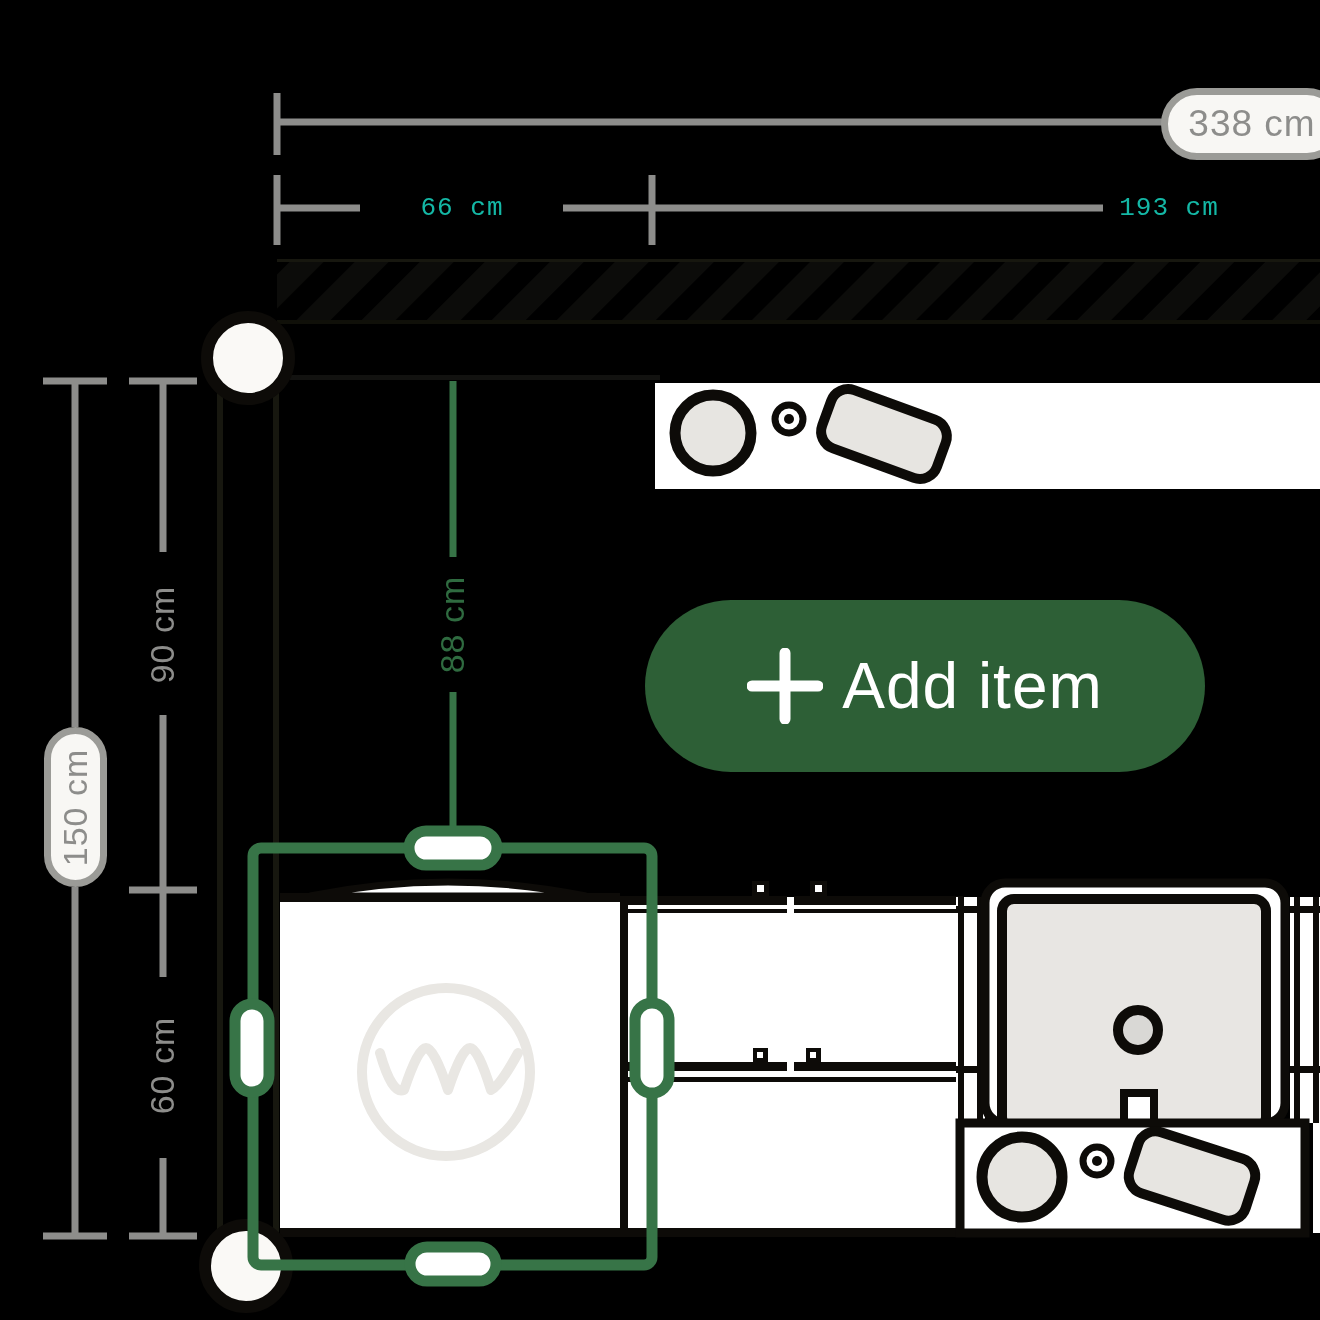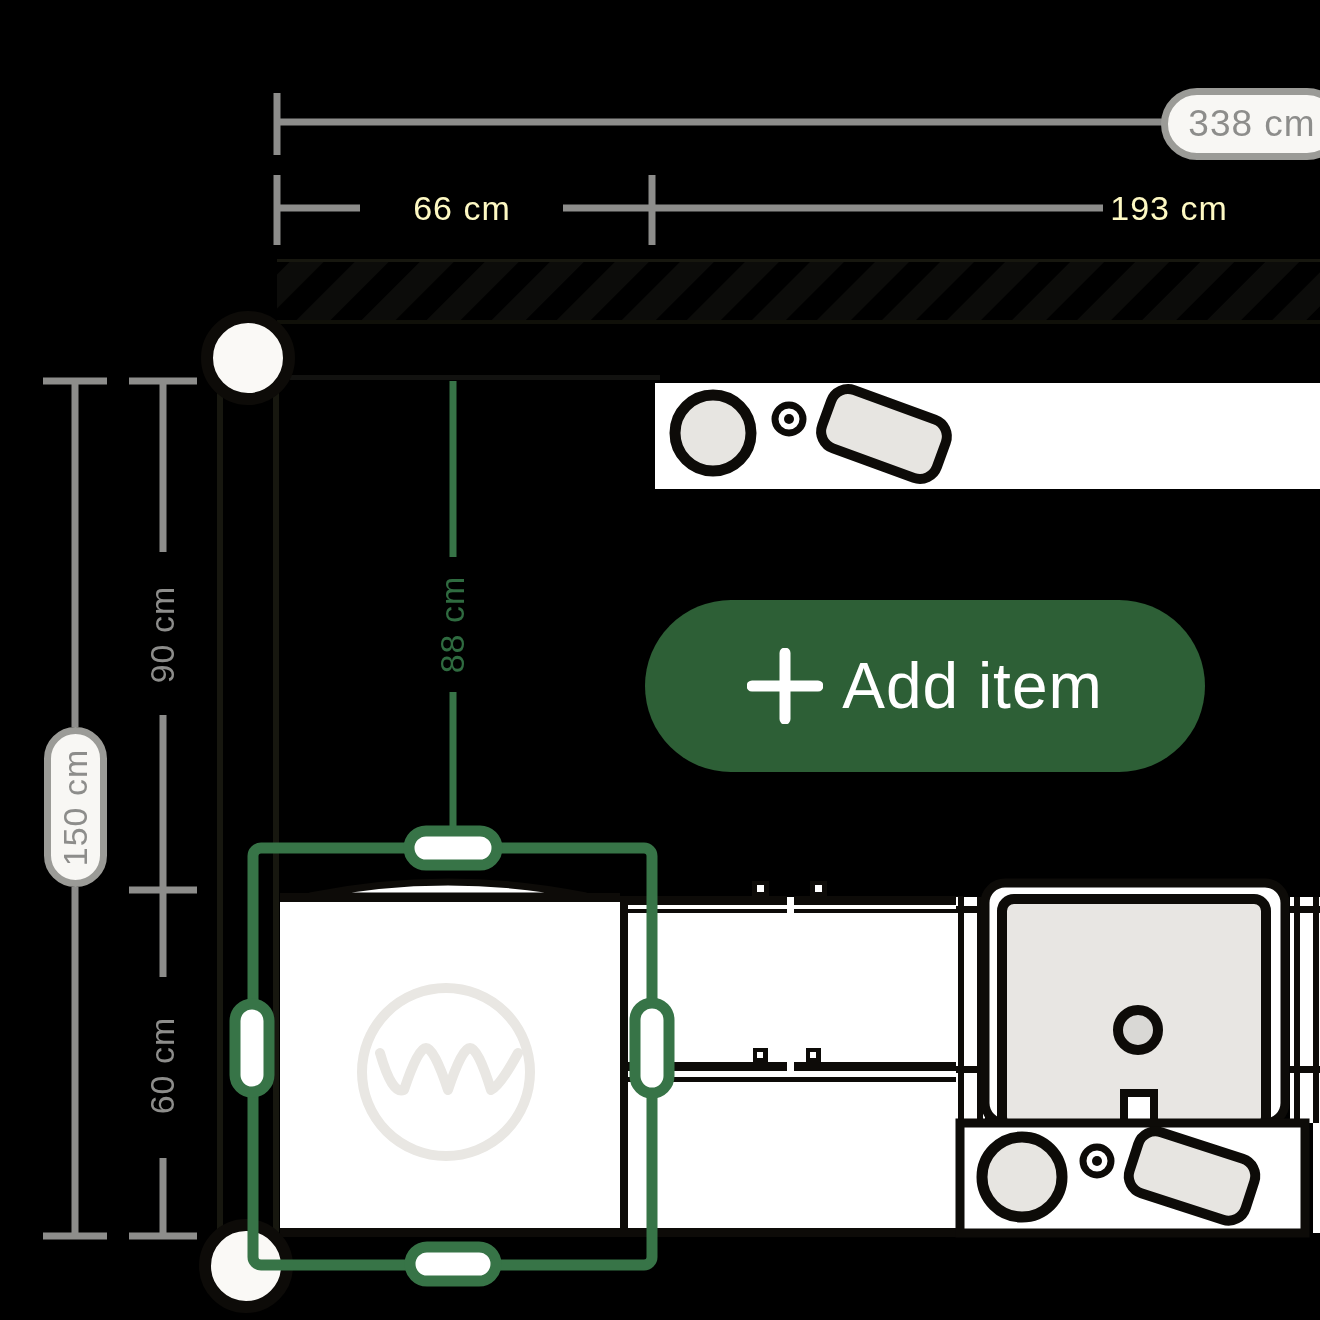--- a/index.html
+++ b/index.html
@@ -5,21 +5,21 @@
   html,body{margin:0;padding:0;background:#000;}
   .canvas{
     position:relative;width:1320px;height:1320px;background:#000;
     overflow:hidden;font-family:"Liberation Sans",sans-serif;
   }
   .canvas svg.plan{position:absolute;left:0;top:0;}
 
   
   .hlabel{
     position:absolute;display:flex;align-items:center;justify-content:center;
-    color:#fef9c3;font-size:34px;letter-spacing:1px;white-space:nowrap;
+    color:#14b8a6;font-size:26px;letter-spacing:1px;white-space:nowrap;font-family:Liberation Mono, monospace;
   }
   .vlabel{
     position:absolute;display:flex;align-items:center;justify-content:center;
   }
   .vlabel span{
     transform:rotate(-90deg);white-space:nowrap;color:#8d8d8b;
     font-size:34px;letter-spacing:1px;
   }
   .vlabel.green span{color:#2f6b40;}
 

